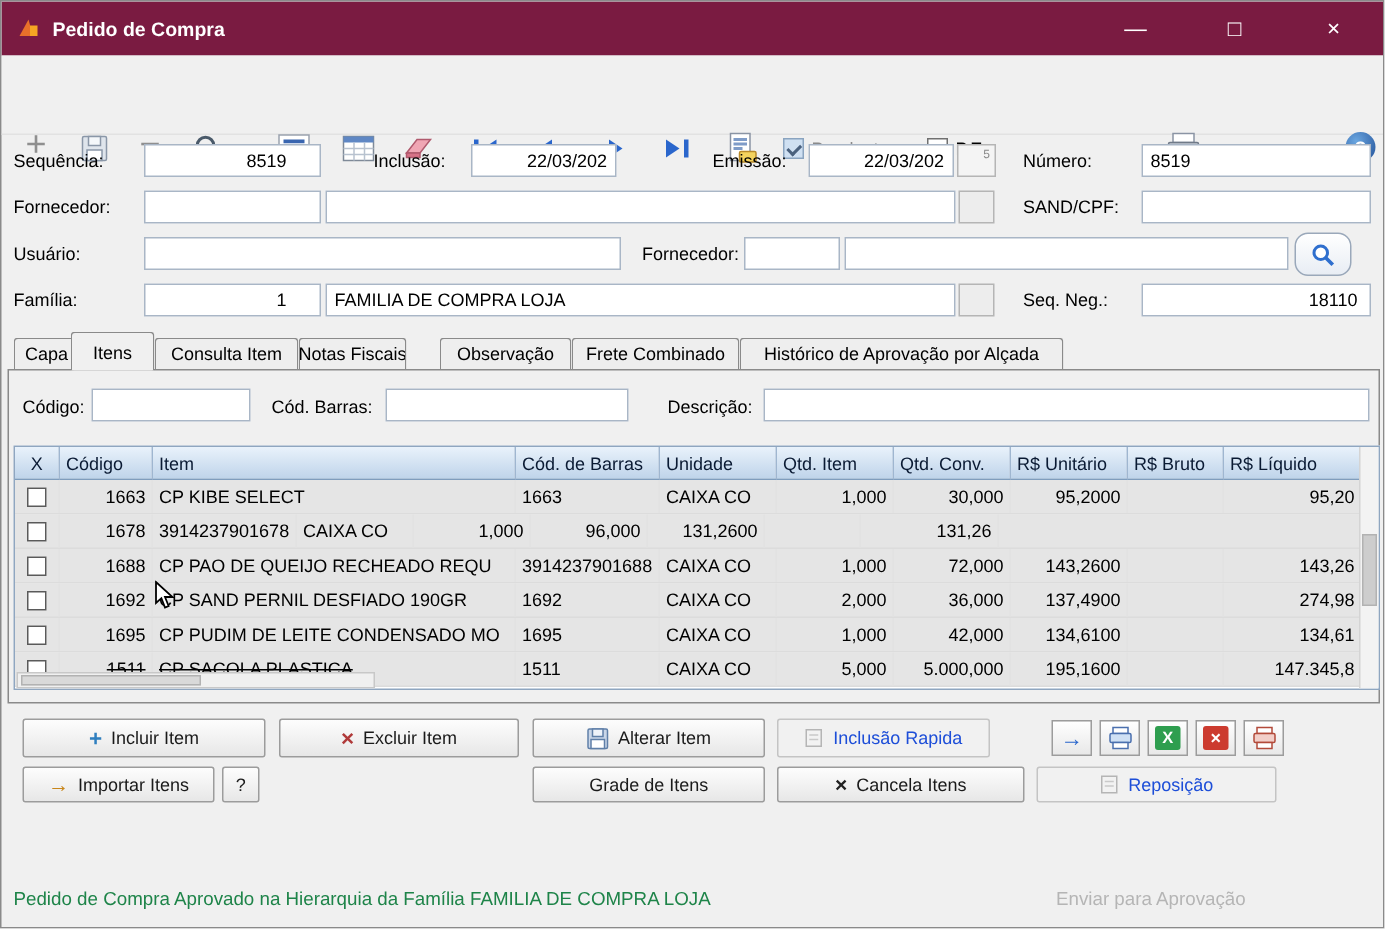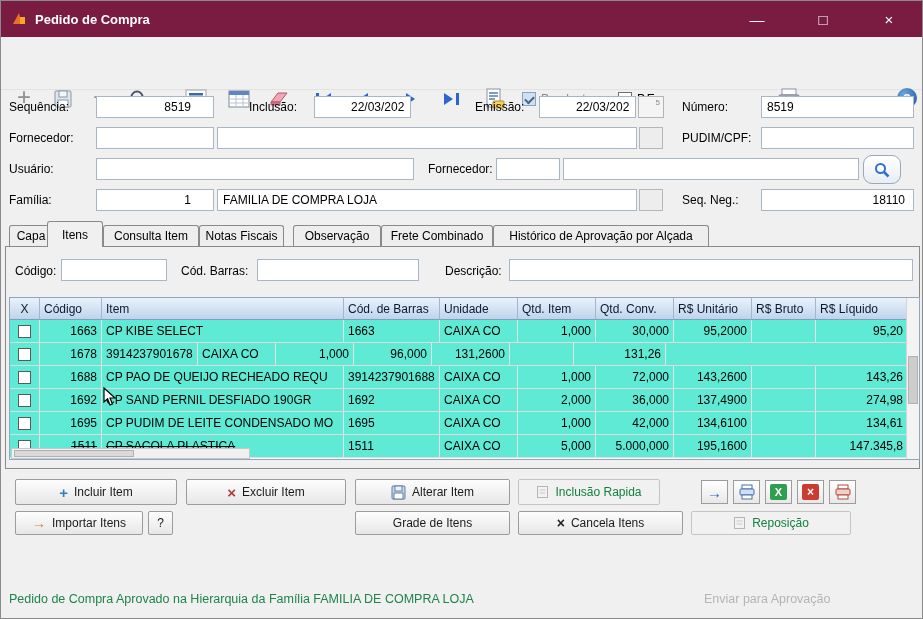--- a/index.html
+++ b/index.html
@@ -41,37 +41,37 @@
   
   .tab{position:absolute;top:224px;height:21px;background:#eeeeee;border:1px solid #8a8a8a;border-bottom:none;border-radius:3px 3px 0 0;display:flex;align-items:center;justify-content:center;box-sizing:border-box;z-index:1;padding:0 4px;overflow:hidden;white-space:nowrap;}
   .tab.active{top:220px;height:26px;background:#f0f0f0;z-index:3;font-weight:normal;}
   .tabpanel{position:absolute;left:4px;top:245px;width:915px;height:223px;border:1px solid #8a8a8a;background:#f0f0f0;box-sizing:border-box;z-index:2;}
 
   
   .grid{position:absolute;left:8px;top:296px;width:911px;height:163px;border:1px solid #8fa6c0;background:#fff;box-sizing:border-box;overflow:hidden;}
   .ghead{display:flex;height:22px;}
   .hc{box-sizing:border-box;background:linear-gradient(#e9f2fb,#bfd4ea);border-right:1px solid #9fb6d0;border-bottom:1px solid #7f9dbd;display:flex;align-items:center;padding:0 4px;overflow:hidden;white-space:nowrap;color:#0a1a33;}
   .hc.cen{justify-content:center;}
-  .grow{display:flex;height:22px;border-bottom:1px solid #dcdcdc;background:#5eead4;}
+  .grow{display:flex;height:22px;border-bottom:1px solid #dcdcdc;background:#e5e5e5;}
   .c{box-sizing:border-box;border-right:1px solid #e2e2e2;display:flex;align-items:center;padding:0 4px;overflow:hidden;white-space:nowrap;}
   .c.r{justify-content:flex-end;}
   .c.cen{justify-content:center;}
   .w0{width:30px;}.w1{width:62px;}.w2{width:242px;}.w3{width:96px;}.w4{width:78px;}
   .w5{width:78px;}.w6{width:78px;}.w7{width:78px;}.w8{width:64px;}.w9{width:92px;}
   .cb{width:13px;height:13px;border:1px solid #5a5a5a;background:#fff;box-sizing:border-box;}
   .struck .st{text-decoration:line-through;}
   .vscroll{position:absolute;right:0;top:0;width:13px;height:161px;background:#f3f3f3;border-left:1px solid #d4d4d4;box-sizing:border-box;}
   .vthumb{position:absolute;left:1px;top:58px;width:10px;height:48px;background:#cdcdcd;border:1px solid #b2b2b2;box-sizing:border-box;}
   .hscroll{position:absolute;left:1px;top:150px;width:239px;height:11px;background:#f0f0f0;border:1px solid #c8c8c8;box-sizing:border-box;}
   .hthumb{position:absolute;left:2px;top:1px;width:120px;height:7px;background:#d9d9d9;border:1px solid #b2b2b2;box-sizing:border-box;}
 
   
   .cmd{position:absolute;height:26px;background:linear-gradient(#fdfdfd,#e7e7e7);border:1px solid #9c9c9c;border-radius:2px;display:flex;align-items:center;justify-content:center;gap:6px;box-sizing:border-box;font-size:12px;color:#1a1a1a;}
   .cmd.h24{height:24px;}
-  .cmd.dis{color:#15803d;border-color:#c4c4c4;background:#f1f1f1;}
+  .cmd.dis{color:#1d4ed8;border-color:#c4c4c4;background:#f1f1f1;}
   .xred{color:#b03a3a;font-weight:bold;font-size:15px;}
   .xdark{color:#222;font-weight:bold;font-size:14px;}
   .plusb{color:#2f7fbf;font-weight:bold;font-size:15px;}
   .arro{color:#c8861a;font-weight:bold;font-size:14px;}
   .sq{position:absolute;top:479px;width:27px;height:24px;background:linear-gradient(#ffffff,#e8e8e8);border:1px solid #9c9c9c;display:flex;align-items:center;justify-content:center;box-sizing:border-box;}
   .arrblue{color:#2a66cc;font-weight:bold;font-size:15px;}
   .excel{width:17px;height:16px;background:#2e9e4f;color:#fff;font-weight:bold;font-size:11px;display:flex;align-items:center;justify-content:center;border-radius:2px;}
   .redbox{width:17px;height:16px;background:#cc3b2f;color:#fff;font-weight:bold;font-size:12px;display:flex;align-items:center;justify-content:center;border-radius:2px;}
 
   
@@ -173,21 +173,21 @@
   <span class="lbl" style="left:474px;top:99px;">Emissão:</span>
   <input class="inp t-center" style="left: 538px; top: 95px; width: 97px;" value="22/03/2021">
   <div class="mini-btn spin15" style="left:637px;top:95px;width:26px;height:22px;">5</div>
   <span class="lbl" style="left:681px;top:99px;">Número:</span>
   <input class="inp" style="left: 760px; top: 95px; width: 153px;" value="8519">
 
   <span class="lbl" style="left:8px;top:130px;">Fornecedor:</span>
   <input class="inp" style="left: 95px; top: 126px; width: 118px;">
   <input class="inp" style="left: 216px; top: 126px; width: 420px;">
   <div class="mini-btn" style="left:638px;top:126px;width:24px;height:22px;"></div>
-  <span class="lbl" style="left:681px;top:130px;">PUDIM/CPF:</span>
+  <span class="lbl" style="left:681px;top:130px;">SAND/CPF:</span>
   <input class="inp" style="left: 760px; top: 126px; width: 153px;">
 
   <span class="lbl" style="left:8px;top:161px;">Usuário:</span>
   <input class="inp" style="left: 95px; top: 157px; width: 318px;">
   <span class="lbl" style="left:427px;top:161px;">Fornecedor:</span>
   <input class="inp" style="left: 495px; top: 157px; width: 64px;">
   <input class="inp" style="left: 562px; top: 157px; width: 296px;">
   <div class="lookupbtn" style="left:862px;top:154px;">
     <svg width="18" height="18">
         <circle cx="7.5" cy="7.5" r="4.5" fill="#fff" stroke="#2f6fce" stroke-width="2"></circle>
@@ -198,21 +198,21 @@
   <span class="lbl" style="left:8px;top:192px;">Família:</span>
   <input class="inp t-right pad-r22" style="left: 95px; top: 188px; width: 118px;" value="1">
   <input class="inp" style="left: 216px; top: 188px; width: 420px;" value="FAMILIA DE COMPRA LOJA">
   <div class="mini-btn" style="left:638px;top:188px;width:24px;height:22px;"></div>
   <span class="lbl" style="left:681px;top:192px;">Seq. Neg.:</span>
   <input class="inp t-right pad-r8" style="left: 760px; top: 188px; width: 153px; padding-left: 32px;" value="18110">
 
   <div class="tab" style="left:8px;width:44px;">Capa</div>
   <div class="tab active" style="left:46px;width:56px;">Itens</div>
   <div class="tab" style="left:102px;width:96px;">Consulta Item</div>
-  <div class="tab" style="left:198px;width:85px;">Notas Fiscais</div>
+  <div class="tab" style="left:198px;width:72px;">Notas Fiscais</div>
   <div class="tab" style="left:292px;width:88px;">Observação</div>
   <div class="tab" style="left:492px;width:216px;">Histórico de Aprovação por Alçada</div>
   <div class="tab" style="left:380px;width:112px;">Frete Combinado</div>
   <div class="tabpanel"></div>
 
   <span class="lbl" style="left:14px;top:263px;z-index:4;">Código:</span>
   <input class="inp" style="left: 60px; top: 258px; width: 106px; z-index: 4;">
   <span class="lbl" style="left:180px;top:263px;z-index:4;">Cód. Barras:</span>
   <input class="inp" style="left: 256px; top: 258px; width: 162px; z-index: 4;">
   <span class="lbl" style="left:444px;top:263px;z-index:4;">Descrição:</span>

